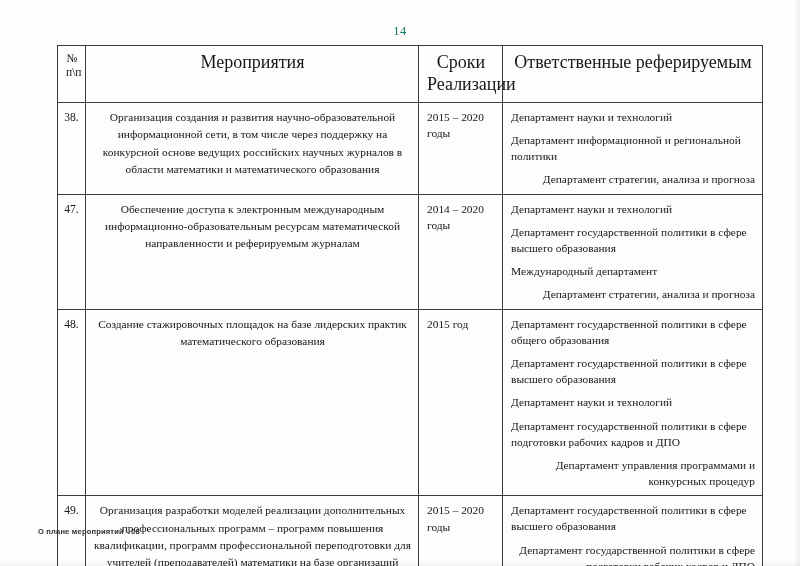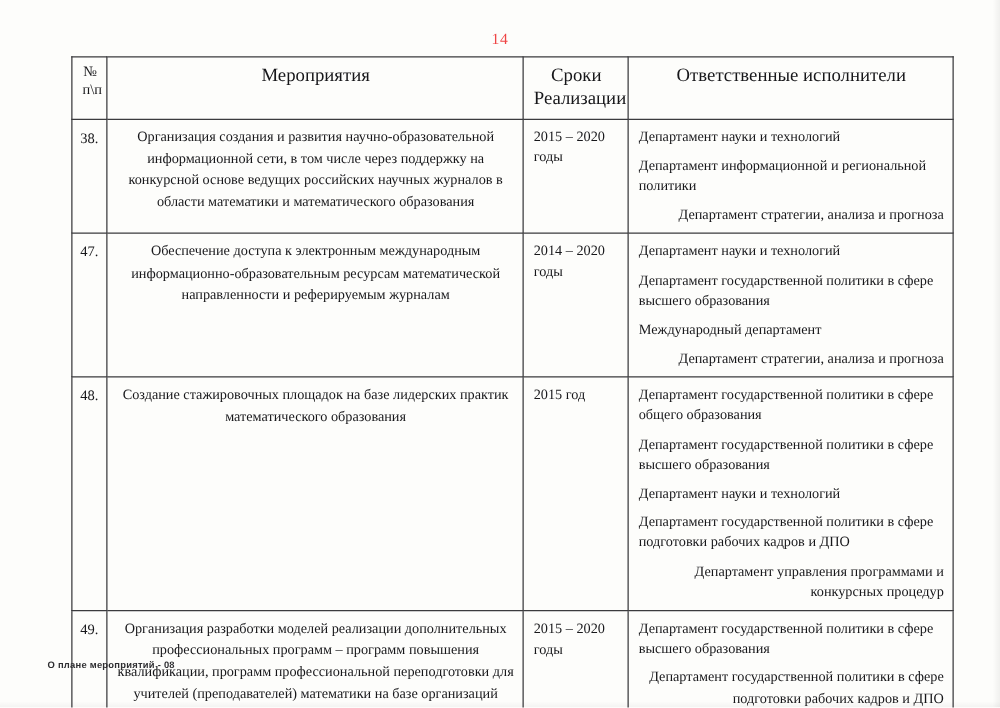--- a/index.html
+++ b/index.html
@@ -25,21 +25,21 @@
   }
 
   .page-number {
     position: absolute;
     top: 24px;
     left: 0;
     width: 800px;
     text-align: center;
     font-size: 12.5px;
     letter-spacing: 0.5px;
-    color: #ef4444;
+    color: #0f766e;
   }
 
   .doc-table {
     position: absolute;
     left: 57px;
     top: 45px;
     width: 705px;
     border-collapse: collapse;
     table-layout: fixed;
   }
@@ -51,21 +51,21 @@
   }
 
   col.c-num   { width: 28px; }
   col.c-act   { width: 333px; }
   col.c-term  { width: 84px; }
   col.c-resp  { width: 260px; }
 
   thead td {
     text-align: center;
     vertical-align: middle;
-    font-size: 15px;
+    font-size: 18px;
     line-height: 1.22;
     padding-top: 4px;
     padding-bottom: 4px;
     height: 34px;
   }
   thead td.h-num {
     font-size: 11.5px;
     line-height: 1.18;
   }
 
@@ -145,21 +145,21 @@
       <tr>
         <td class="h-num">
           <span>№</span><br>
           <span>п\п</span>
         </td>
         <td>Мероприятия</td>
         <td>
           <span>Сроки</span><br>
           <span>Реализации</span>
         </td>
-        <td>Ответственные исполнители</td>
+        <td>Ответственные реферируемым</td>
       </tr>
     </thead>
     <tbody>
 
       <tr>
         <td class="cell-num">38.</td>
         <td class="cell-activity">Организация создания и развития научно-образовательной информационной сети, в том числе через поддержку на конкурсной основе ведущих российских научных журналов в области математики и математического образования</td>
         <td class="cell-term">
           <span class="term-line">2015 – 2020</span>
           <span class="term-line">годы</span>

